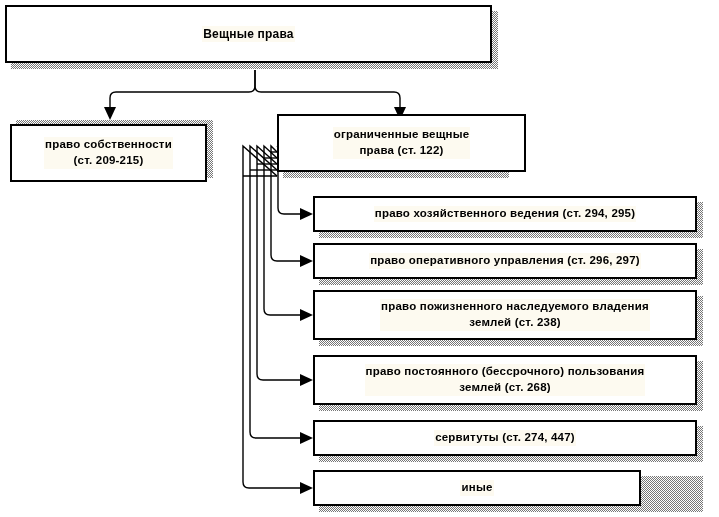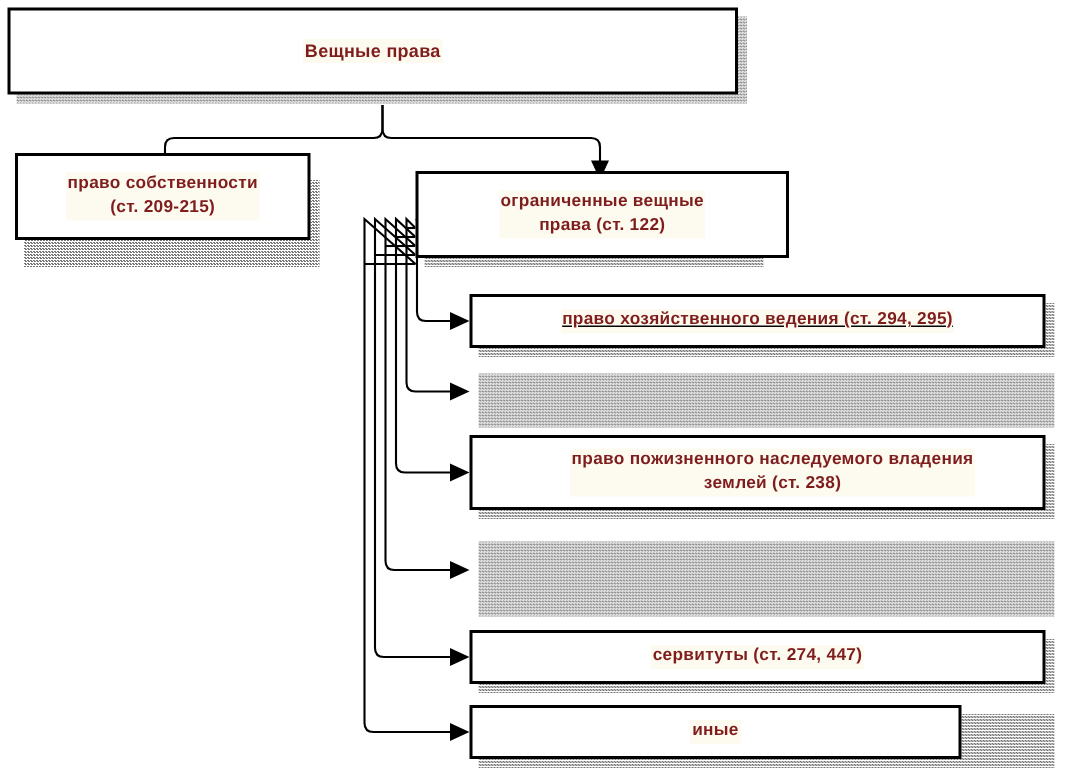--- a/index.html
+++ b/index.html
@@ -28,21 +28,21 @@
     background: #ffffff;
     border: 2px solid #000000;
     display: flex;
     align-items: center;
     justify-content: center;
     z-index: 3;
   }
   .node .label {
     display: block;
     text-align: center;
-    color: #7f1d1d;
+    color: #000000;
     background: #fdfaf0;
     line-height: 1.35;
     padding: 0 1px;
     letter-spacing: 0.2px;
     font-weight: bold;
     font-size: 11.5px;
   }
   .node.root .label { font-size: 12px; }
   .node.lvl1 .label { font-size: 11.5px; }
   .node.leaf .label { font-size: 11.5px; }
@@ -130,46 +130,55 @@
     <path d="M250,170 L277,170"></path>
     <path d="M257,164 L277,164"></path>
     <path d="M264,158 L277,158"></path>
     <path d="M271,152 L277,152"></path>
   </svg>
 
   <div class="node root" style="left:5px; top:5px; width:487px; height:58px;">
     <span class="label">Вещные права</span>
   </div>
 
-  <div class="node lvl1" style="left:10px; top:102px; width:197px; height:58px;">
+  <div class="node lvl1" style="left:10px; top:124px; width:197px; height:58px;">
     <span class="label">
       <span>право собственности</span><br>
       <span>(ст. 209-215)</span>
     </span>
   </div>
 
   <div class="node lvl1" style="left:277px; top:114px; width:249px; height:58px;">
     <span class="label">
       <span>ограниченные вещные</span><br>
       <span>права (ст. 122)</span>
     </span>
   </div>
 
-  <div class="node leaf" style="left:313px; top:196px; width:384px; height:36px;text-decoration:underline;">
+  <div class="node leaf" style="left:313px; top:196px; width:384px; height:36px;">
     <span class="label">право хозяйственного ведения (ст. 294, 295)</span>
   </div>
 
+  <div class="node leaf" style="left:313px; top:243px; width:384px; height:36px;">
+    <span class="label">право оперативного управления (ст. 296, 297)</span>
+  </div>
 
   <div class="node leaf" style="left:313px; top:290px; width:384px; height:50px;padding-left:20px;">
     <span class="label">
       <span>право пожизненного наследуемого владения</span><br>
       <span>землей (ст. 238)</span>
     </span>
   </div>
 
+  <div class="node leaf" style="left:313px; top:355px; width:384px; height:50px;">
+    <span class="label">
+      <span>право постоянного (бессрочного) пользования</span><br>
+      <span>землей (ст. 268)</span>
+    </span>
+  </div>
 
   <div class="node leaf" style="left:313px; top:420px; width:384px; height:36px;">
     <span class="label">сервитуты (ст. 274, 447)</span>
   </div>
 
   <div class="node leaf" style="left:313px; top:470px; width:328px; height:36px;">
     <span class="label">иные</span>
   </div>
 
 </div>

